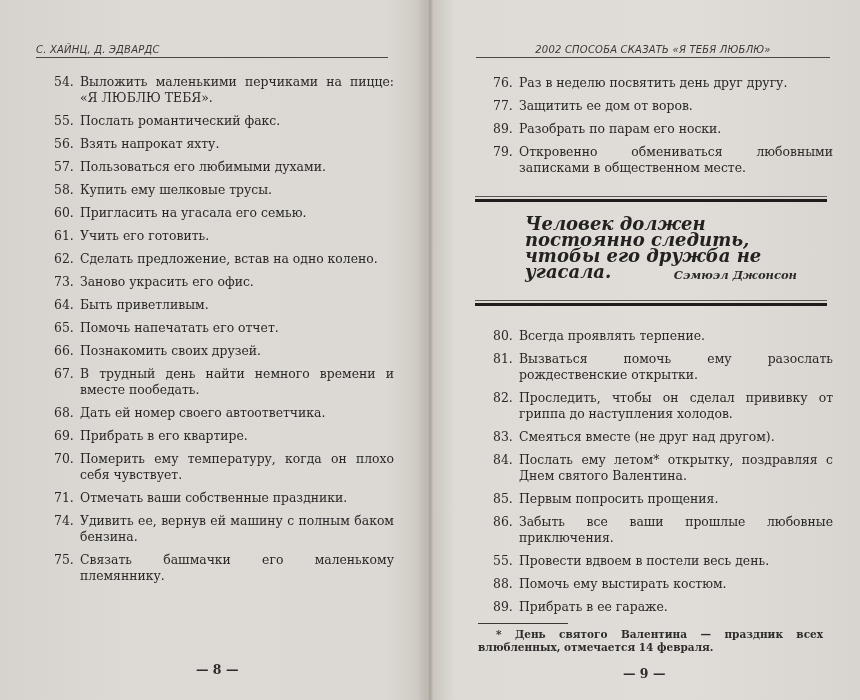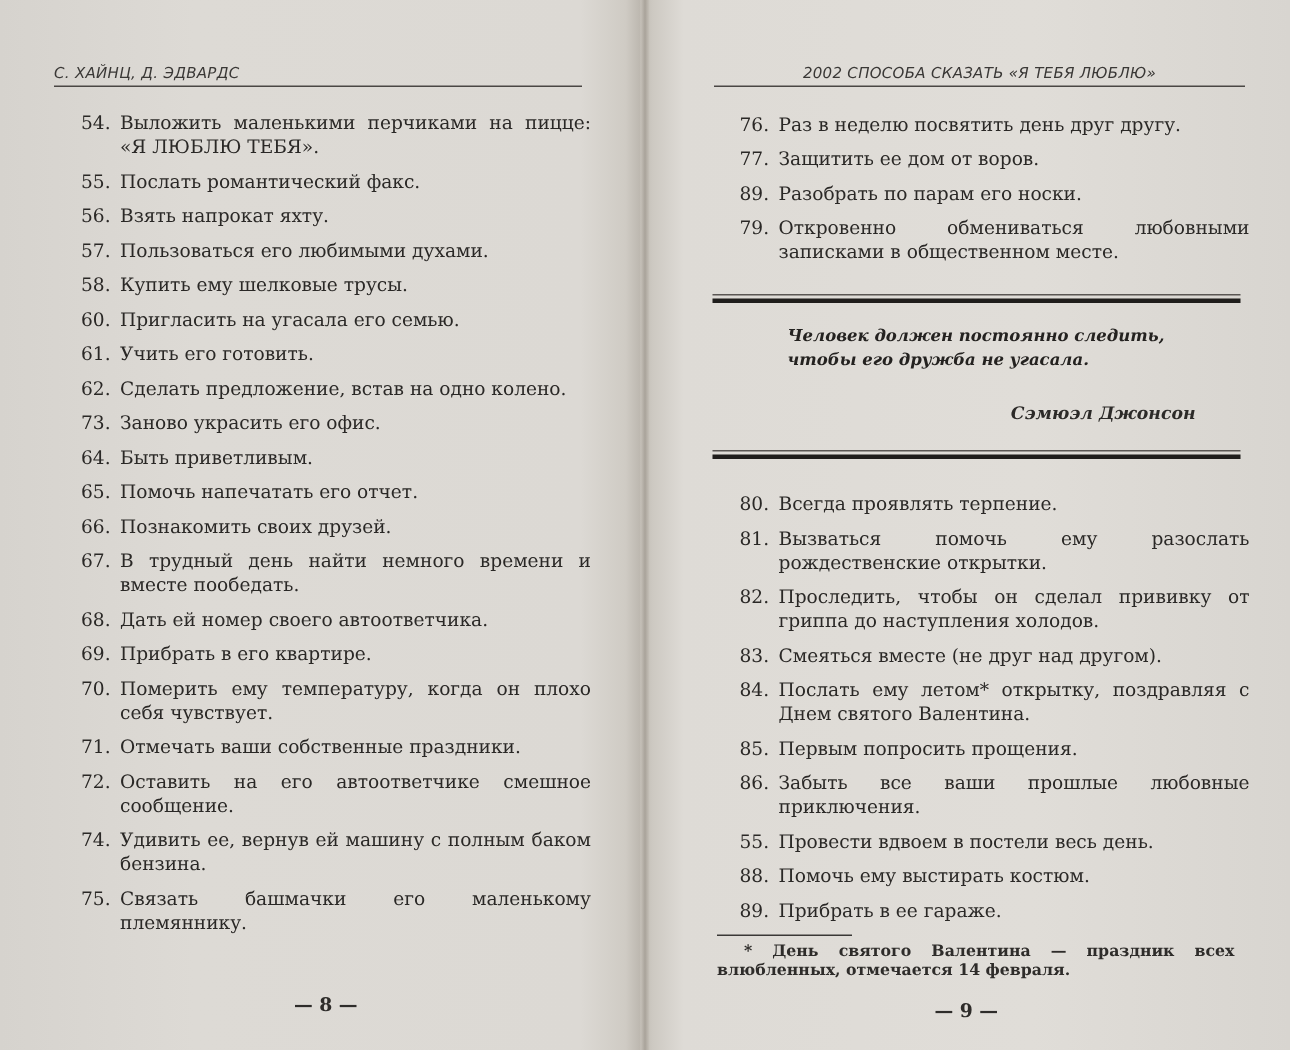--- a/index.html
+++ b/index.html
@@ -38,21 +38,21 @@
 
   .quote-box { position: absolute; left: 42px; top: 196px; width: 352px; height: 110px; }
   .rule-double { position: absolute; left: 0; width: 352px; height: 5px;
     border-top: 1px solid #5a5653; }
   .rule-double::after { content: ""; position: absolute; left: 0; right: 0; top: 2px; height: 3px; background: #1f1d1b; }
   .rule-double.top { top: 0; }
   .rule-double.bot { top: 104px; }
   .quote-text {
     position: absolute; left: 50px; top: 20px; width: 270px;
     font-family: "DejaVu Serif", "Liberation Serif", serif; font-style: italic; font-weight: bold;
-    font-size: 11px; line-height: 16px; color: #242220;
+    font-size: 18px; line-height: 16px; color: #242220;
   }
   .quote-author {
     position: absolute; right: 30px; top: 72px;
     font-family: "DejaVu Serif", "Liberation Serif", serif; font-style: italic; font-weight: bold;
     font-size: 11.5px; color: #2c2a28;
   }
   .footnote-rule { position: absolute; left: 45px; top: 623px; width: 90px; border-top: 1px solid #3a3836; }
   .footnote {
     position: absolute; left: 45px; top: 628px; width: 345px;
     font-size: 10.5px; line-height: 13px; text-align: justify; text-indent: 18px; color: #2e2c2a; font-weight: bold;
@@ -131,24 +131,20 @@
         </li>
       <li>
           <span class="num">70.</span>
           <span class="txt">Померить ему температуру, когда он плохо себя чувствует.</span>
         </li>
       <li>
           <span class="num">71.</span>
           <span class="txt">Отмечать ваши собственные праздники.</span>
         </li>
       <li>
-          <span class="num">72.</span>
-          <span class="txt">Оставить на его автоответчике смешное сообщение.</span>
-        </li>
-      <li>
           <span class="num">74.</span>
           <span class="txt">Удивить ее, вернув ей машину с полным баком бензина.</span>
         </li>
       <li>
           <span class="num">75.</span>
           <span class="txt">Связать башмачки его маленькому племяннику.</span>
         </li>
     </ul>
     <div class="folio">— 8 —</div>
   </div>

